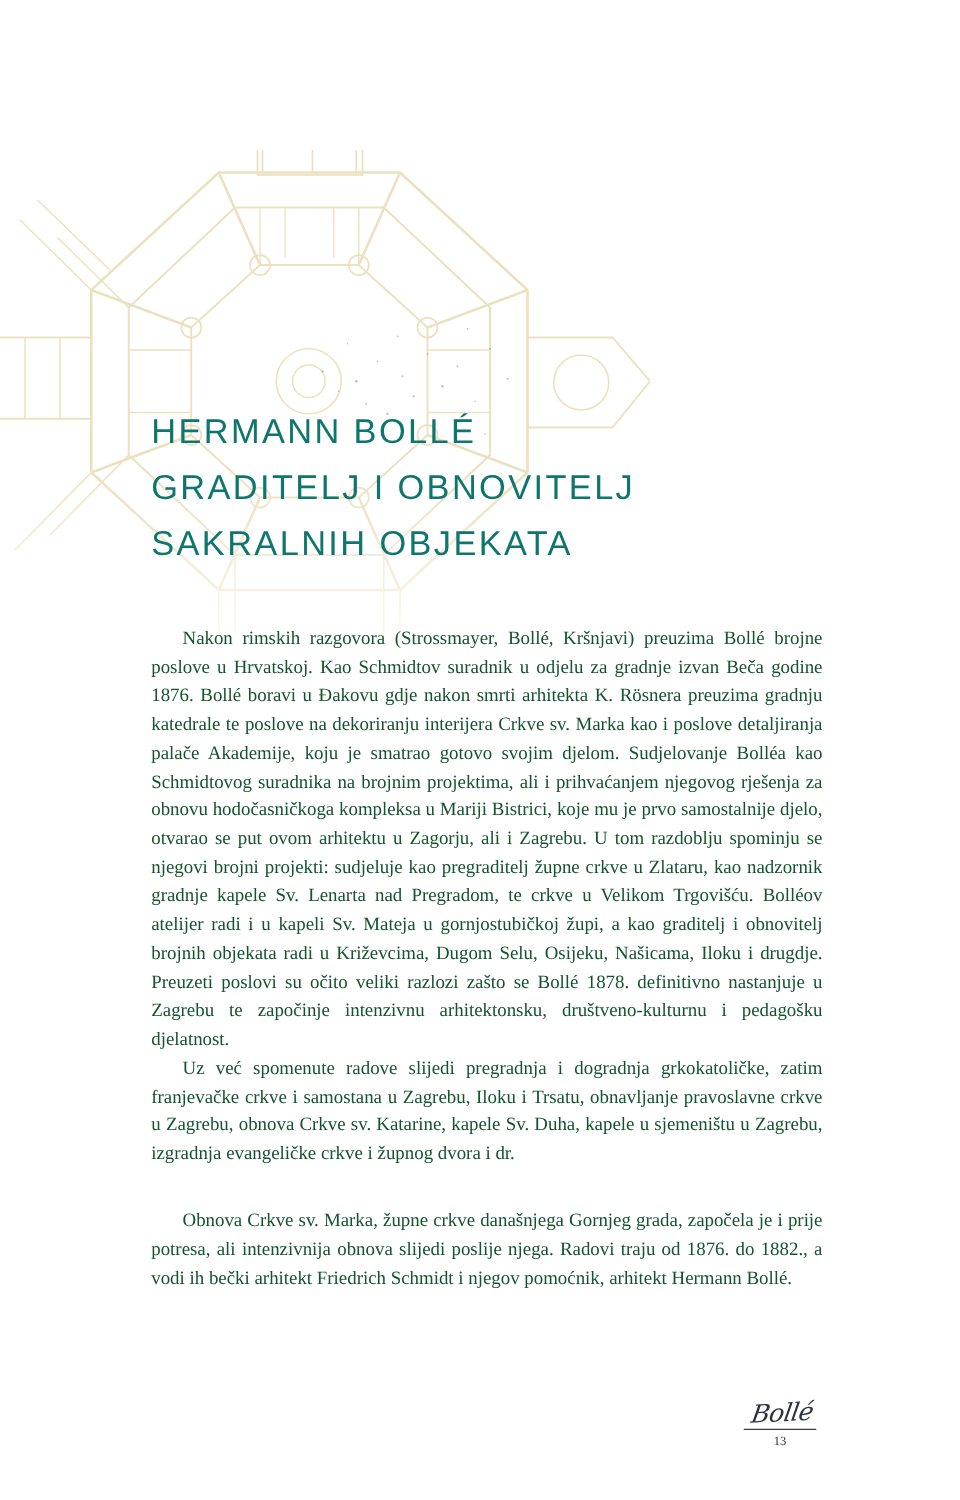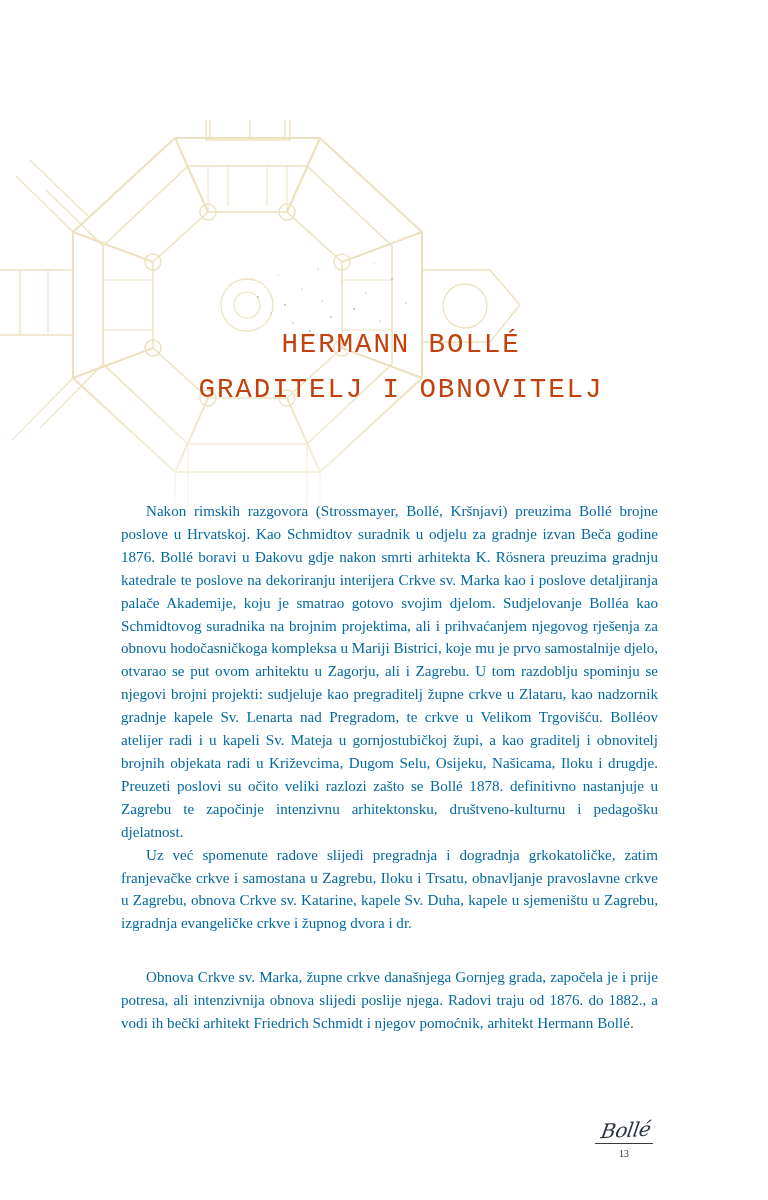--- a/index.html
+++ b/index.html
@@ -32,45 +32,44 @@
 
   
   #title-block {
     position: absolute;
     left: 121px;
     top: 322px;
     width: 560px;
     z-index: 2;
   }
   .title-line {
-    font-family: Liberation Mono, monospace;
+    font-family: Liberation Sans, sans-serif;
     font-size: 27.5px;
     font-weight: 400;
-    color: #c2410c;
+    color: #0f766e;
     letter-spacing: 1.9px;
     line-height: 45px;
     white-space: nowrap;
-    text-align: center;
   }
 
   
   #body-text {
     position: absolute;
     left: 121px;
     top: 500px;
     width: 537px;
     z-index: 2;
   }
   .para {
     margin: 0;
     text-align: justify;
     text-indent: 25px;
     font-size: 15.1px;
     line-height: 22.9px;
-    color: #0369a1;
+    color: #14532d;
     -webkit-font-smoothing: antialiased;
   }
   .para:last-child { text-align-last: left; margin-top: 31px; }
 
   
   #footer {
     position: absolute;
     left: 0;
     top: 1118px;
     width: 768px;
@@ -224,20 +223,21 @@
       <circle cx="144" cy="28" r="0.6"></circle>
       <circle cx="118" cy="104" r="0.7"></circle>
       <circle cx="66" cy="110" r="0.6"></circle>
       <circle cx="158" cy="112" r="0.6"></circle>
     </g>
   </svg>
 
   <div id="title-block">
     <div class="title-line">HERMANN BOLLÉ</div>
     <div class="title-line">GRADITELJ I OBNOVITELJ</div>
+    <div class="title-line">SAKRALNIH OBJEKATA</div>
   </div>
 
   <div id="body-text">
     <p class="para">Nakon rimskih razgovora (Strossmayer, Bollé, Kršnjavi) preuzima Bollé brojne poslove u Hrvatskoj. Kao Schmidtov suradnik u odjelu za gradnje izvan Beča godine 1876. Bollé boravi u Đakovu gdje nakon smrti arhitekta K. Rösnera preuzima gradnju katedrale te poslove na dekoriranju interijera Crkve sv. Marka kao i poslove detaljiranja palače Akademije, koju je smatrao gotovo svojim djelom. Sudjelovanje Bolléa kao Schmidtovog suradnika na brojnim projektima, ali i prihvaćanjem njegovog rješenja za obnovu hodočasničkoga kompleksa u Mariji Bistrici, koje mu je prvo samostalnije djelo, otvarao se put ovom arhitektu u Zagorju, ali i Zagrebu. U tom razdoblju spominju se njegovi brojni projekti: sudjeluje kao pregraditelj župne crkve u Zlataru, kao nadzornik gradnje kapele Sv. Lenarta nad Pregradom, te crkve u Velikom Trgovišću. Bolléov atelijer radi i u kapeli Sv. Mateja u gornjostubičkoj župi, a kao graditelj i obnovitelj brojnih objekata radi u Križevcima, Dugom Selu, Osijeku, Našicama, Iloku i drugdje. Preuzeti poslovi su očito veliki razlozi zašto se Bollé 1878. definitivno nastanjuje u Zagrebu te započinje intenzivnu arhitektonsku, društveno-kulturnu i pedagošku djelatnost.</p>
     <p class="para">Uz već spomenute radove slijedi pregradnja i dogradnja grkokatoličke, zatim franjevačke crkve i samostana u Zagrebu, Iloku i Trsatu, obnavljanje pravoslavne crkve u Zagrebu, obnova Crkve sv. Katarine, kapele Sv. Duha, kapele u sjemeništu u Zagrebu, izgradnja evangeličke crkve i župnog dvora i dr.</p>
     <p class="para">Obnova Crkve sv. Marka, župne crkve današnjega Gornjeg grada, započela je i prije potresa, ali intenzivnija obnova slijedi poslije njega. Radovi traju od 1876. do 1882., a vodi ih bečki arhitekt Friedrich Schmidt i njegov pomoćnik, arhitekt Hermann Bollé.</p>
   </div>
 
   <div id="footer">
     <div id="signature-wrap">

